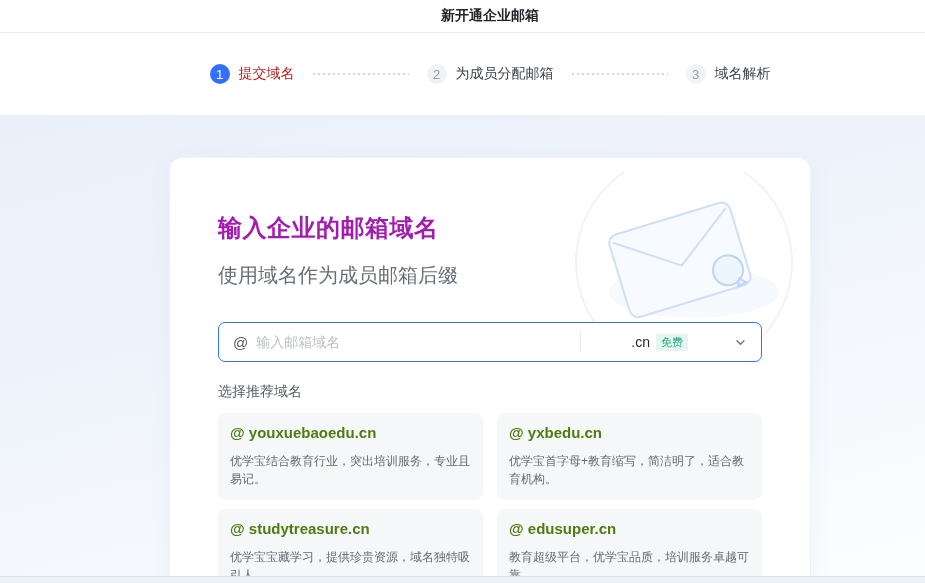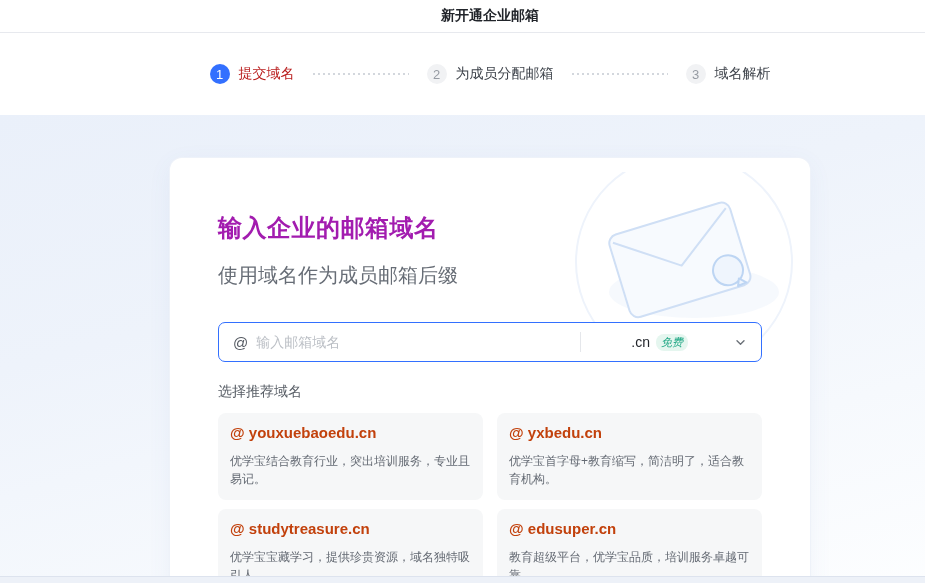--- a/index.html
+++ b/index.html
@@ -83,41 +83,41 @@
     font-family: inherit;
     min-width: 0;
   }
   .domain-input::placeholder { color: #bbbfc5; }
   .tld-divider { width: 1px; height: 20px; background: #e5e7eb; margin: 0 10px; flex: none; }
   .tld-select { display: flex; align-items: center; cursor: pointer; flex: none; margin-left: 40px; }
   .tld-text { font-size: 14px; font-weight: 500; color: #23262c; }
   .tld-badge {
     margin-left: 6px;
     font-size: 11px; line-height: 1;
-    padding: 3px 5px; border-radius: 8px;
-    background: #e5f6ef; color: #23a886; font-style: italic;
+    padding: 3px 5px; border-radius: 2px;
+    background: #e5f6ef; color: #23a886;
   }
   .tld-chevron { margin-left: 46px; display: flex; align-items: center; }
 
   
   .recommend-label { margin-top: 21px; font-size: 14px; color: #585e66; }
   .recommend-grid {
     margin-top: 12px;
     display: grid;
     grid-template-columns: 1fr 1fr;
     column-gap: 14px; row-gap: 9px;
   }
   .rec-card {
     background: #f6f7f8;
     border-radius: 8px;
     padding: 11px 12px 12px;
     cursor: pointer;
     min-height: 72px;
   }
-  .rec-domain { font-size: 15px; font-weight: 700; color: #c2410c; }
+  .rec-domain { font-size: 15px; font-weight: 700; color: #4d7c0f; }
   .rec-desc { margin-top: 11px; font-size: 12px; line-height: 18px; color: #646a73; }
 
   
   .hscrollbar {
     position: fixed; left: 0; bottom: 0;
     width: 925px; height: 7px;
     background: #edf1f8;
     border-top: 1px solid #dde3ee;
     z-index: 50;
   }

